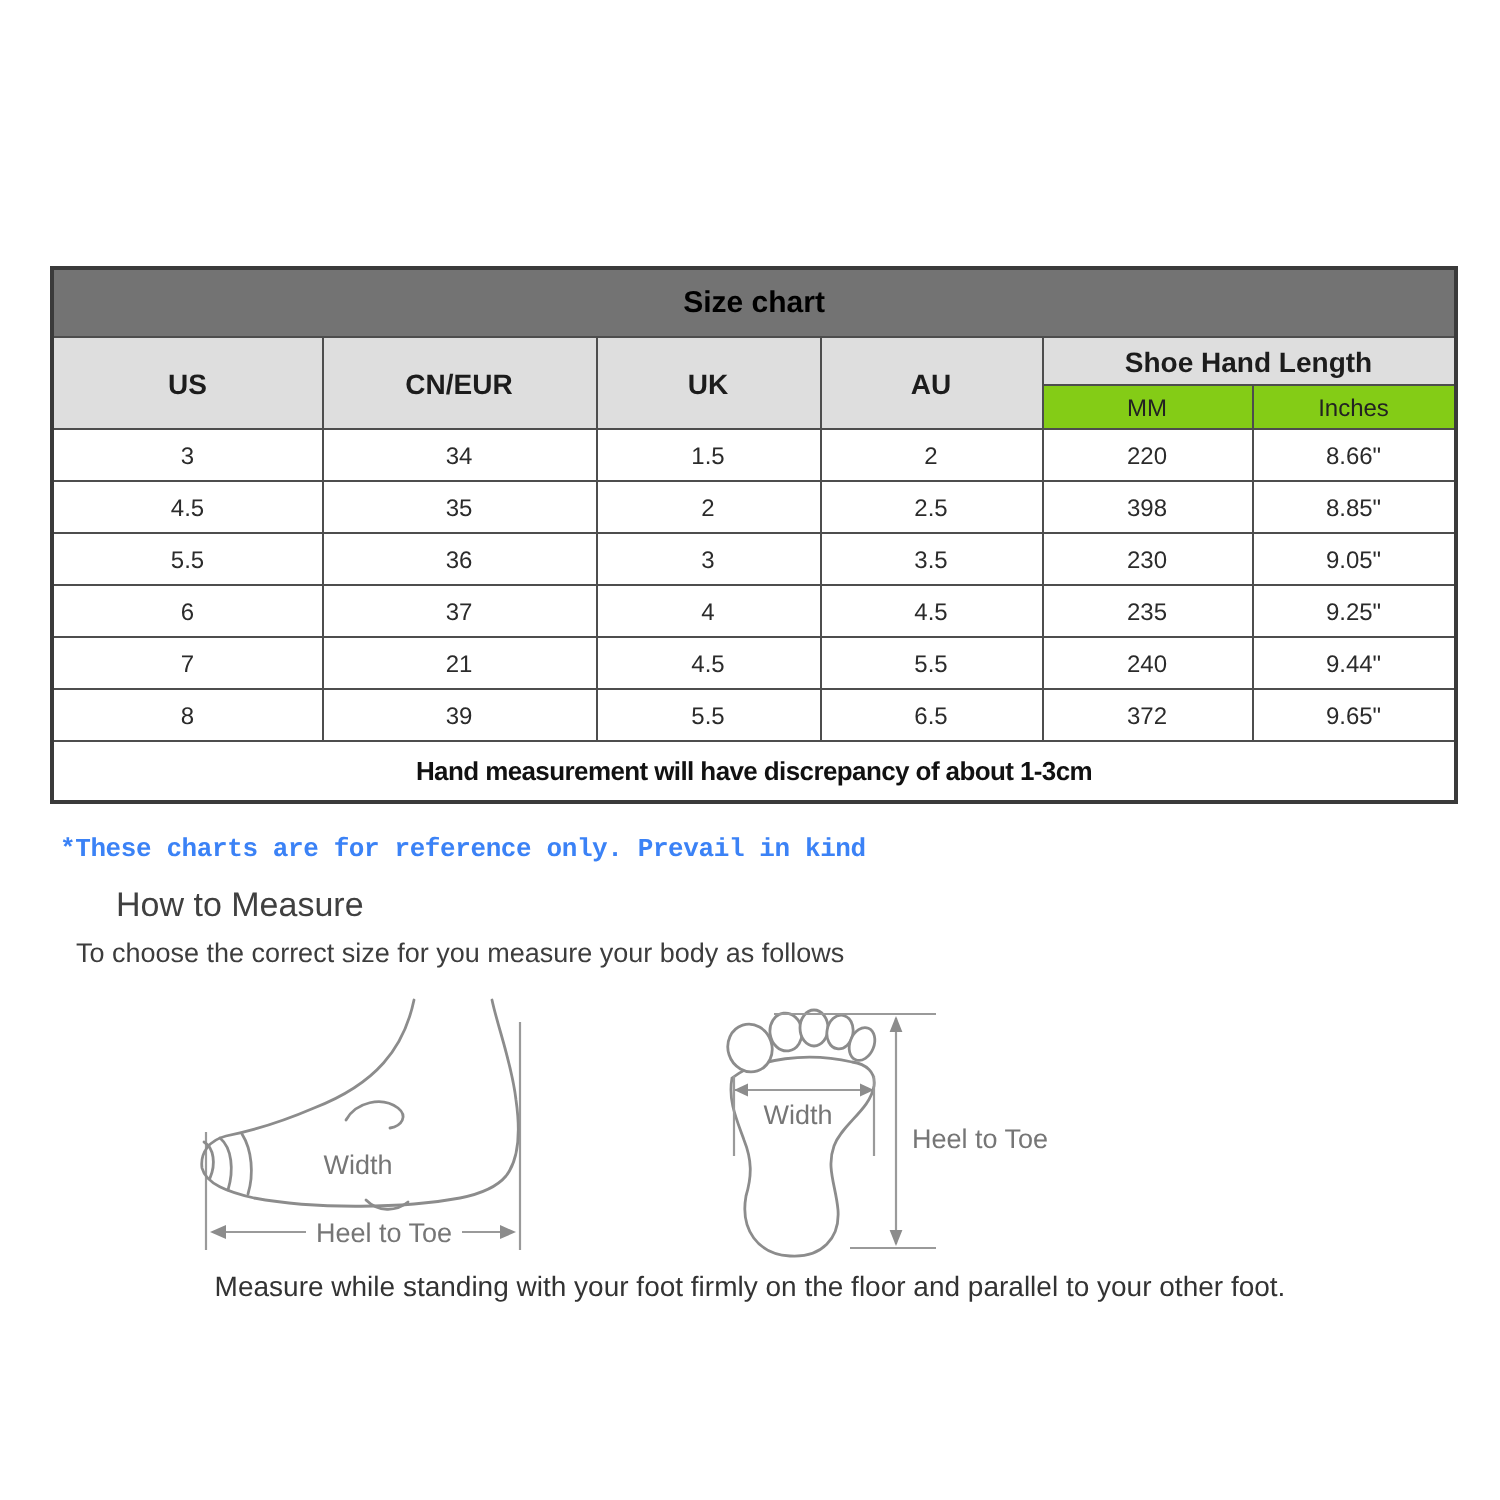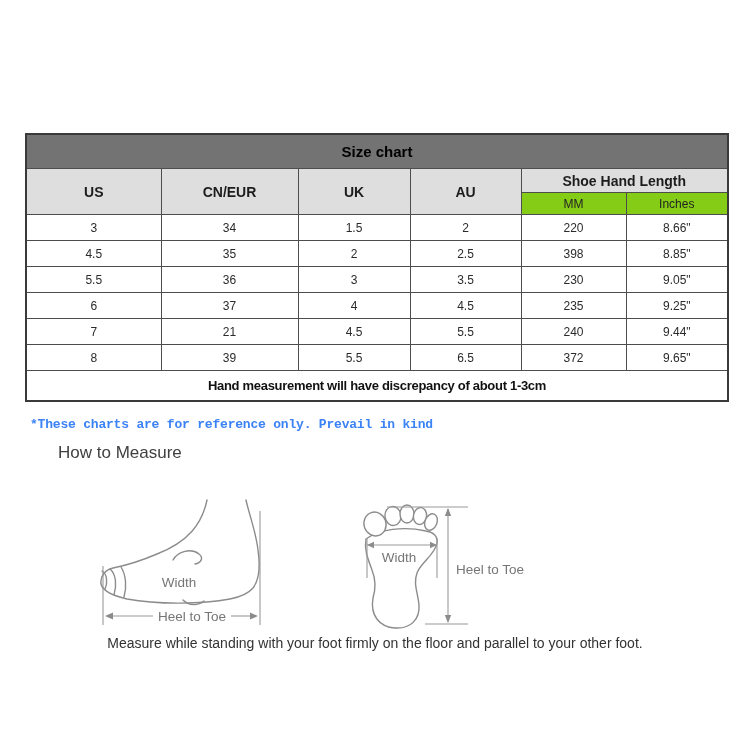--- a/index.html
+++ b/index.html
@@ -148,20 +148,21 @@
     </tbody>
     <tfoot>
       <tr>
         <td colspan="6" class="footnote">Hand measurement will have discrepancy of about 1-3cm</td>
       </tr>
     </tfoot>
   </table>
 
   <div class="ref-note">*These charts are for reference only. Prevail in kind</div>
   <div class="how-heading">How to Measure</div>
+  <div class="how-sub">To choose the correct size for you measure your body as follows</div>
 
   <div class="diagram side-view">
     <svg width="175" height="135" viewBox="0 0 175 135">
 
       <line class="d-thin" x1="8" y1="68" x2="8" y2="127"></line>
       <line class="d-thin" x1="165" y1="13" x2="165" y2="127"></line>
 
       <path class="d-stroke" d="M112,2 C107,26 93,44 62,56 C48,62 33,67 18,70
         C10,72 5,78 6,86 C8,94 19,98 32,101 C64,107 108,106 135,101
         C145,99 153,96 158,90 C165,81 165,66 163,52 C161,34 154,16 151,2"></path>

